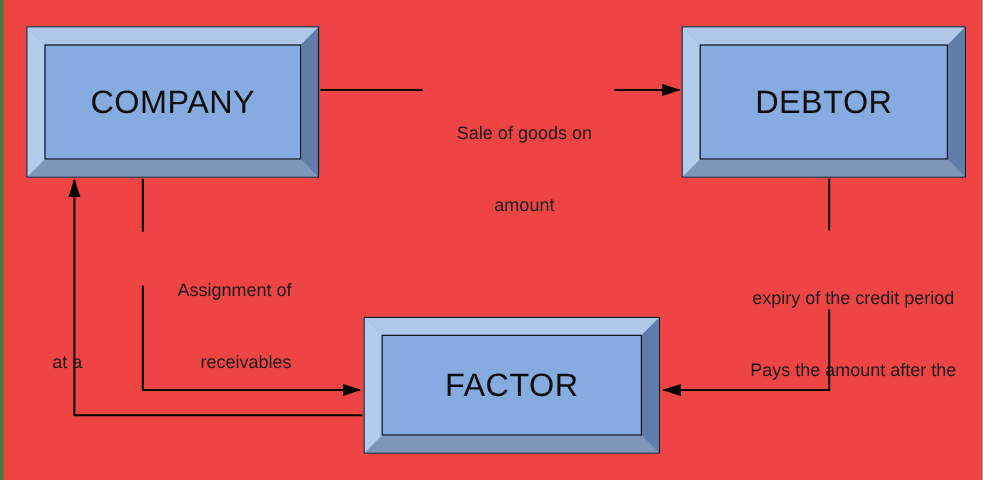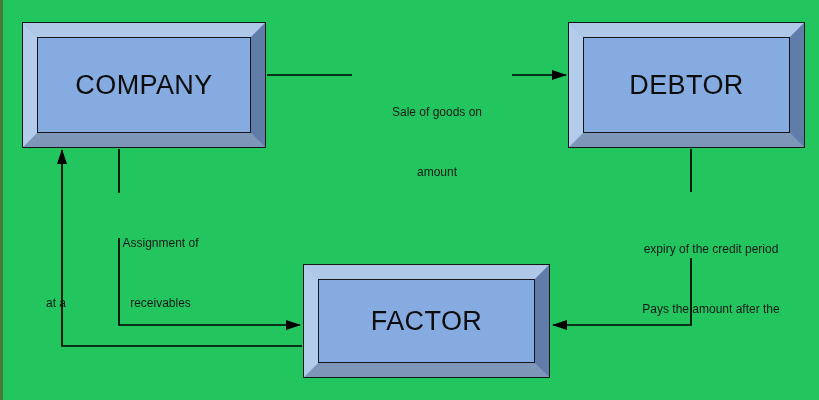--- a/index.html
+++ b/index.html
@@ -4,21 +4,21 @@
 <style>
   html, body {
     margin: 0;
     padding: 0;
     background: #ffffff;
   }
   #canvas {
     position: relative;
     width: 819px;
     height: 400px;
-    background: #22c55e;
+    background: #ef4444;
     overflow: hidden;
     font-family: "Liberation Sans", sans-serif;
   }
   .left-strip {
     position: absolute;
     left: 0;
     top: 0;
     width: 3px;
     height: 400px;
     background: #4a7a3a;
@@ -87,21 +87,21 @@
     z-index: 5;
     font-size: 27px;
     color: #0d0d0d;
     letter-spacing: 0.4px;
     font-family: "Liberation Sans", sans-serif;
     white-space: nowrap;
   }
   
   .edge-label {
     position: absolute;
-    font-size: 12px;
+    font-size: 15px;
     line-height: 20px;
     color: #1a1a1a;
     text-align: center;
     font-family: "Liberation Sans", sans-serif;
     white-space: pre;
   }
   svg.links {
     position: absolute;
     left: 0; top: 0;
     width: 819px;
@@ -174,21 +174,21 @@
       <i class="inner-face"></i>
     </div>
     <span class="node-label">DEBTOR</span>
   </div>
 
   <div class="edge-label" style="left:362px; top:62px; width:150px;">
     <div>Sale of goods on</div>
     <div>amount</div>
   </div>
 
-  <div class="edge-label" style="left:78px; top:193px; width:165px;">
+  <div class="edge-label" style="left:78px; top:193px; width:165px;text-align:right;">
     <div>Assignment of</div>
     <div>receivables</div>
   </div>
 
   <div class="edge-label" style="left:10px; top:253px; width:92px;">
     <div>at a</div>
     
   </div>
 
   <div class="edge-label" style="left:605px; top:199px; width:212px;">

